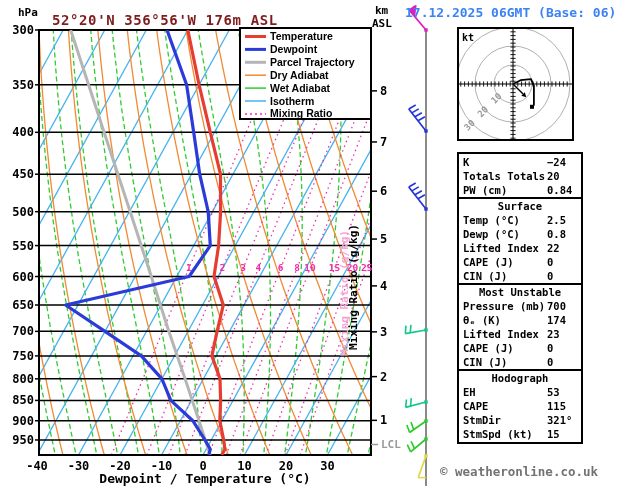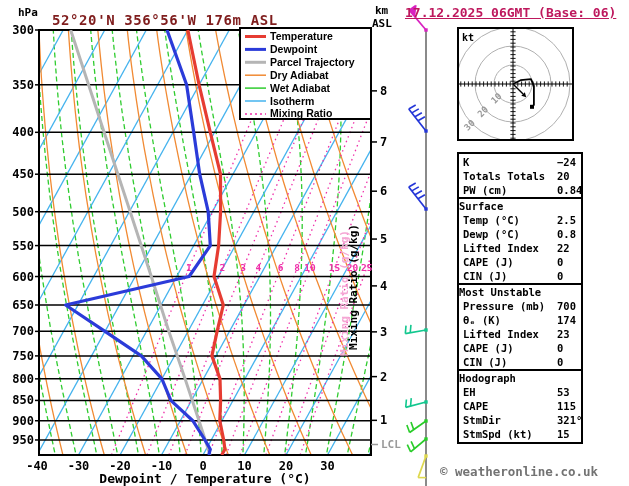--- a/index.html
+++ b/index.html
@@ -1,27 +1,27 @@
 <!DOCTYPE html>
 <html><head>
 <meta charset="utf-8">
 <style>
   html,body{margin:0;padding:0;background:#fff;}
   .stage{position:relative;width:629px;height:486px;background:#fff;overflow:hidden;
          font-family:"DejaVu Sans Mono",monospace;}
   .stage svg{position:absolute;left:0;top:0;}
   .title{position:absolute;left:52px;top:12px;font:bold 14px "DejaVu Sans Mono",monospace;
          letter-spacing:0.6px;color:#7f1d1d;white-space:pre;}
-  .datetime{position:absolute;left:405px;top:5px;font:bold 13px "DejaVu Sans Mono",monospace;color:#be185d;white-space:pre;text-decoration:underline;}
+  .datetime{position:absolute;left:405px;top:5px;font:bold 13px "DejaVu Sans Mono",monospace;color:#3b82f6;white-space:pre;}
   .stats{position:absolute;left:457px;top:152px;width:122px;background:#fff;
          border:2px solid #000;font:bold 10.5px "DejaVu Sans Mono",monospace;color:#000;padding:1px 0;}
   .stats .sec + .sec{border-top:2px solid #000;}
-  .stats .hdr{line-height:14px;}
+  .stats .hdr{text-align:center;line-height:14px;}
   .stats .row{position:relative;line-height:14px;padding-left:4px;white-space:pre;}
-  .stats .val{position:absolute;left:98px;}
+  .stats .val{position:absolute;left:88px;}
   .copyright{position:absolute;left:440px;top:464px;font:bold 12.5px "DejaVu Sans Mono",monospace;color:#737373;}
   .st{font-family:"DejaVu Sans Mono",monospace;font-weight:bold;}
   .leg{font-family:"Liberation Sans",sans-serif;font-weight:bold;}
 </style>
 </head>
 <body>
 
 <div class="stage">
   <svg id="skewt-svg" width="629" height="486" viewBox="0 0 629 486">
     <defs>

